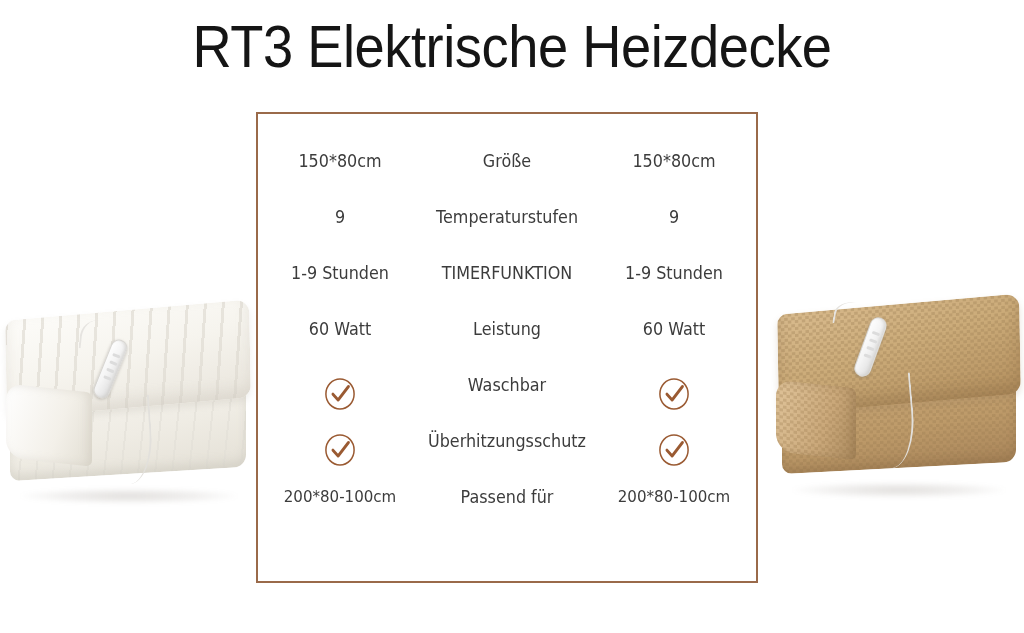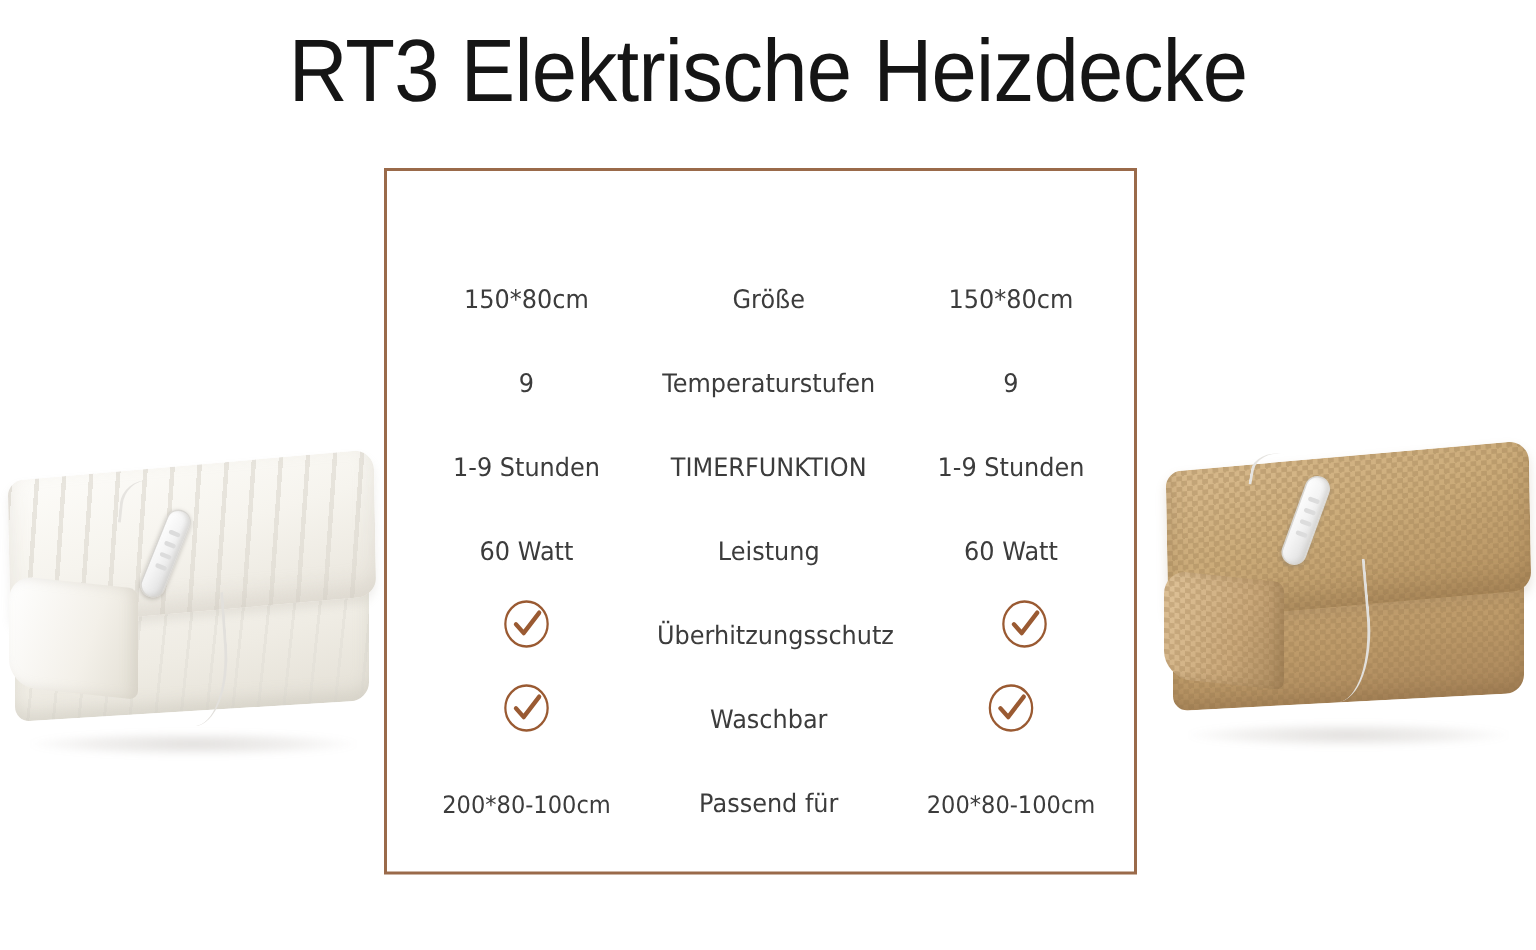--- a/index.html
+++ b/index.html
@@ -43,24 +43,23 @@
     box-sizing: border-box;
     border: 2px solid #9a6a4a;
     background: #ffffff;
     display: flex;
     flex-direction: column;
     justify-content: center;
     padding: 4px 0 2px 0;
   }
   .spec-row {
     display: flex;
-    align-items: flex-end;
+    align-items: flex-start;
     height: 56px;
     flex: 0 0 56px;
-    padding-left: 11px;
   }
   .spec-cell {
     flex: 1 1 0;
     text-align: center;
     font-family: "DejaVu Sans", "Liberation Sans", sans-serif;
     font-size: 17px;
     font-weight: 400;
     color: #3c3c3c;
     line-height: 1;
     white-space: nowrap;
@@ -258,53 +257,53 @@
   <div class="spec-row">
     <div class="spec-cell col-left">1-9 Stunden</div>
     <div class="spec-cell col-mid label">TIMERFUNKTION</div>
     <div class="spec-cell col-right">1-9 Stunden</div>
   </div>
 
   <div class="spec-row">
     <div class="spec-cell col-left">60 Watt</div>
     <div class="spec-cell col-mid label">Leistung</div>
     <div class="spec-cell col-right">60 Watt</div>
+  </div>
+
+  <div class="spec-row">
+    <div class="spec-cell col-left check-wrap">
+      <svg class="check-icon" width="34" height="34" viewBox="0 0 34 34">
+        <circle cx="17" cy="17" r="15" fill="none" stroke="#9a5a32" stroke-width="1.6"></circle>
+        <path d="M9.5 17.2 L15 23 L26 9.5" fill="none" stroke="#9a5a32" stroke-width="3" stroke-linecap="round" stroke-linejoin="round"></path>
+      </svg>
+    </div>
+    <div class="spec-cell col-mid label">Waschbar</div>
+    <div class="spec-cell col-right check-wrap">
+      <svg class="check-icon" width="34" height="34" viewBox="0 0 34 34">
+        <circle cx="17" cy="17" r="15" fill="none" stroke="#9a5a32" stroke-width="1.6"></circle>
+        <path d="M9.5 17.2 L15 23 L26 9.5" fill="none" stroke="#9a5a32" stroke-width="3" stroke-linecap="round" stroke-linejoin="round"></path>
+      </svg>
+    </div>
   </div>
 
   <div class="spec-row">
     <div class="spec-cell col-left check-wrap">
       <svg class="check-icon" width="34" height="34" viewBox="0 0 34 34">
         <circle cx="17" cy="17" r="15" fill="none" stroke="#9a5a32" stroke-width="1.6"></circle>
         <path d="M9.5 17.2 L15 23 L26 9.5" fill="none" stroke="#9a5a32" stroke-width="3" stroke-linecap="round" stroke-linejoin="round"></path>
       </svg>
     </div>
     <div class="spec-cell col-mid label">Überhitzungsschutz</div>
     <div class="spec-cell col-right check-wrap">
       <svg class="check-icon" width="34" height="34" viewBox="0 0 34 34">
         <circle cx="17" cy="17" r="15" fill="none" stroke="#9a5a32" stroke-width="1.6"></circle>
         <path d="M9.5 17.2 L15 23 L26 9.5" fill="none" stroke="#9a5a32" stroke-width="3" stroke-linecap="round" stroke-linejoin="round"></path>
       </svg>
     </div>
   </div>
 
   <div class="spec-row">
-    <div class="spec-cell col-left check-wrap">
-      <svg class="check-icon" width="34" height="34" viewBox="0 0 34 34">
-        <circle cx="17" cy="17" r="15" fill="none" stroke="#9a5a32" stroke-width="1.6"></circle>
-        <path d="M9.5 17.2 L15 23 L26 9.5" fill="none" stroke="#9a5a32" stroke-width="3" stroke-linecap="round" stroke-linejoin="round"></path>
-      </svg>
-    </div>
-    <div class="spec-cell col-mid label">Waschbar</div>
-    <div class="spec-cell col-right check-wrap">
-      <svg class="check-icon" width="34" height="34" viewBox="0 0 34 34">
-        <circle cx="17" cy="17" r="15" fill="none" stroke="#9a5a32" stroke-width="1.6"></circle>
-        <path d="M9.5 17.2 L15 23 L26 9.5" fill="none" stroke="#9a5a32" stroke-width="3" stroke-linecap="round" stroke-linejoin="round"></path>
-      </svg>
-    </div>
-  </div>
-
-  <div class="spec-row">
     <div class="spec-cell col-left small">200*80-100cm</div>
     <div class="spec-cell col-mid label">Passend für</div>
     <div class="spec-cell col-right small">200*80-100cm</div>
   </div>
 
 </div>
 
 </body></html>

